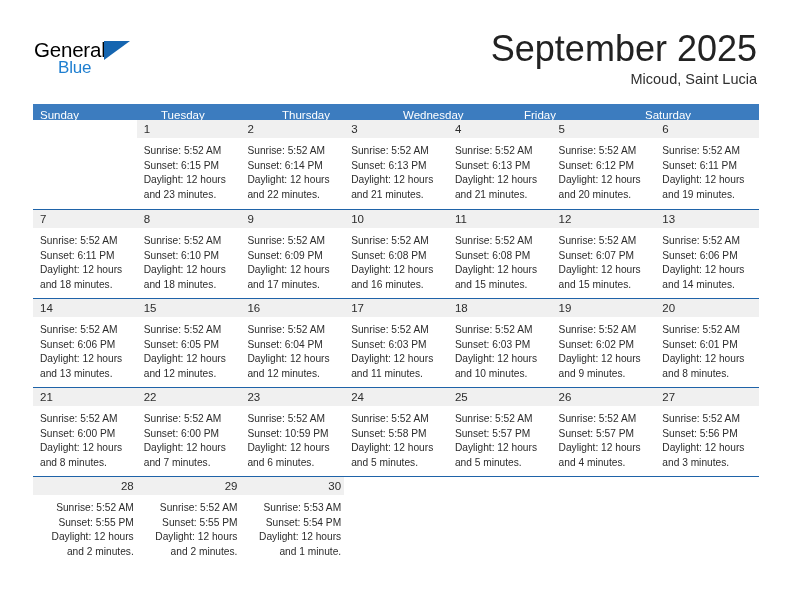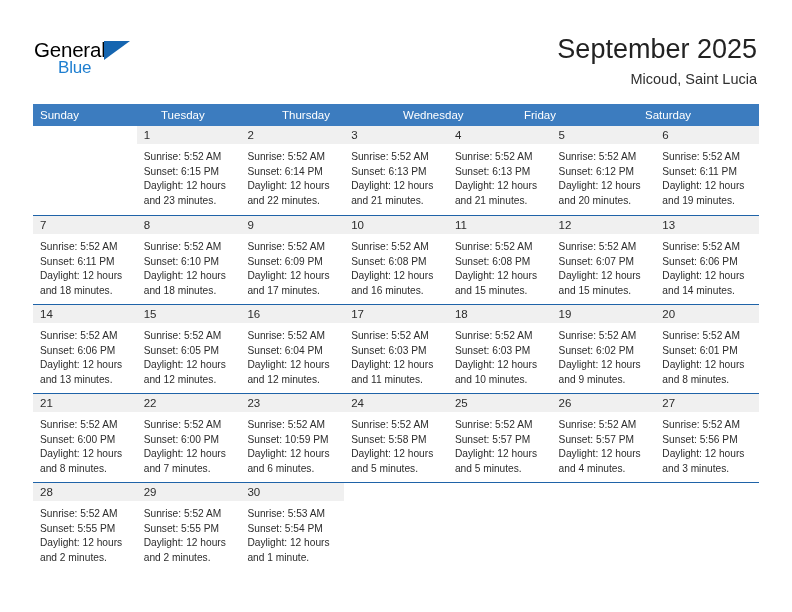--- a/index.html
+++ b/index.html
@@ -66,21 +66,21 @@
     border-bottom: 19px solid transparent;
   }
 
   .title-block {
     position: absolute;
     right: 35px;
     top: 32px;
     text-align: right;
   }
   .cal-title {
-    font-size: 27px;
+    font-size: 36px;
     font-weight: normal;
     color: #222222;
     line-height: 34px;
     white-space: nowrap;
   }
   .cal-subtitle {
     font-size: 14.5px;
     color: #303030;
     line-height: 22px;
     margin-top: 2px;
@@ -91,21 +91,21 @@
   .calendar {
     position: absolute;
     left: 33px;
     top: 104px;
     width: 726px;
   }
 
   .weekday-header {
     display: flex;
     background: #3c7cbf;
-    height: 22px;
+    height: 16px;
   }
   .weekday-cell {
     flex: 1 1 0;
     color: #ffffff;
     font-size: 11.5px;
     line-height: 22px;
     padding-left: 7px;
     box-sizing: border-box;
     white-space: nowrap;
     overflow: hidden;
@@ -115,20 +115,21 @@
     border-top: 1.6px solid #1f63a8;
     height: 89px;
     position: relative;
     box-sizing: border-box;
   }
   .week-row.first {
     border-top: none;
   }
   .week-row:last-child {
     height: 92px;
+    text-align: right;
   }
 
   .date-band {
     position: absolute;
     left: 0;
     top: 0;
     right: 0;
     height: 18px;
     background: #f0f0f0;
   }

